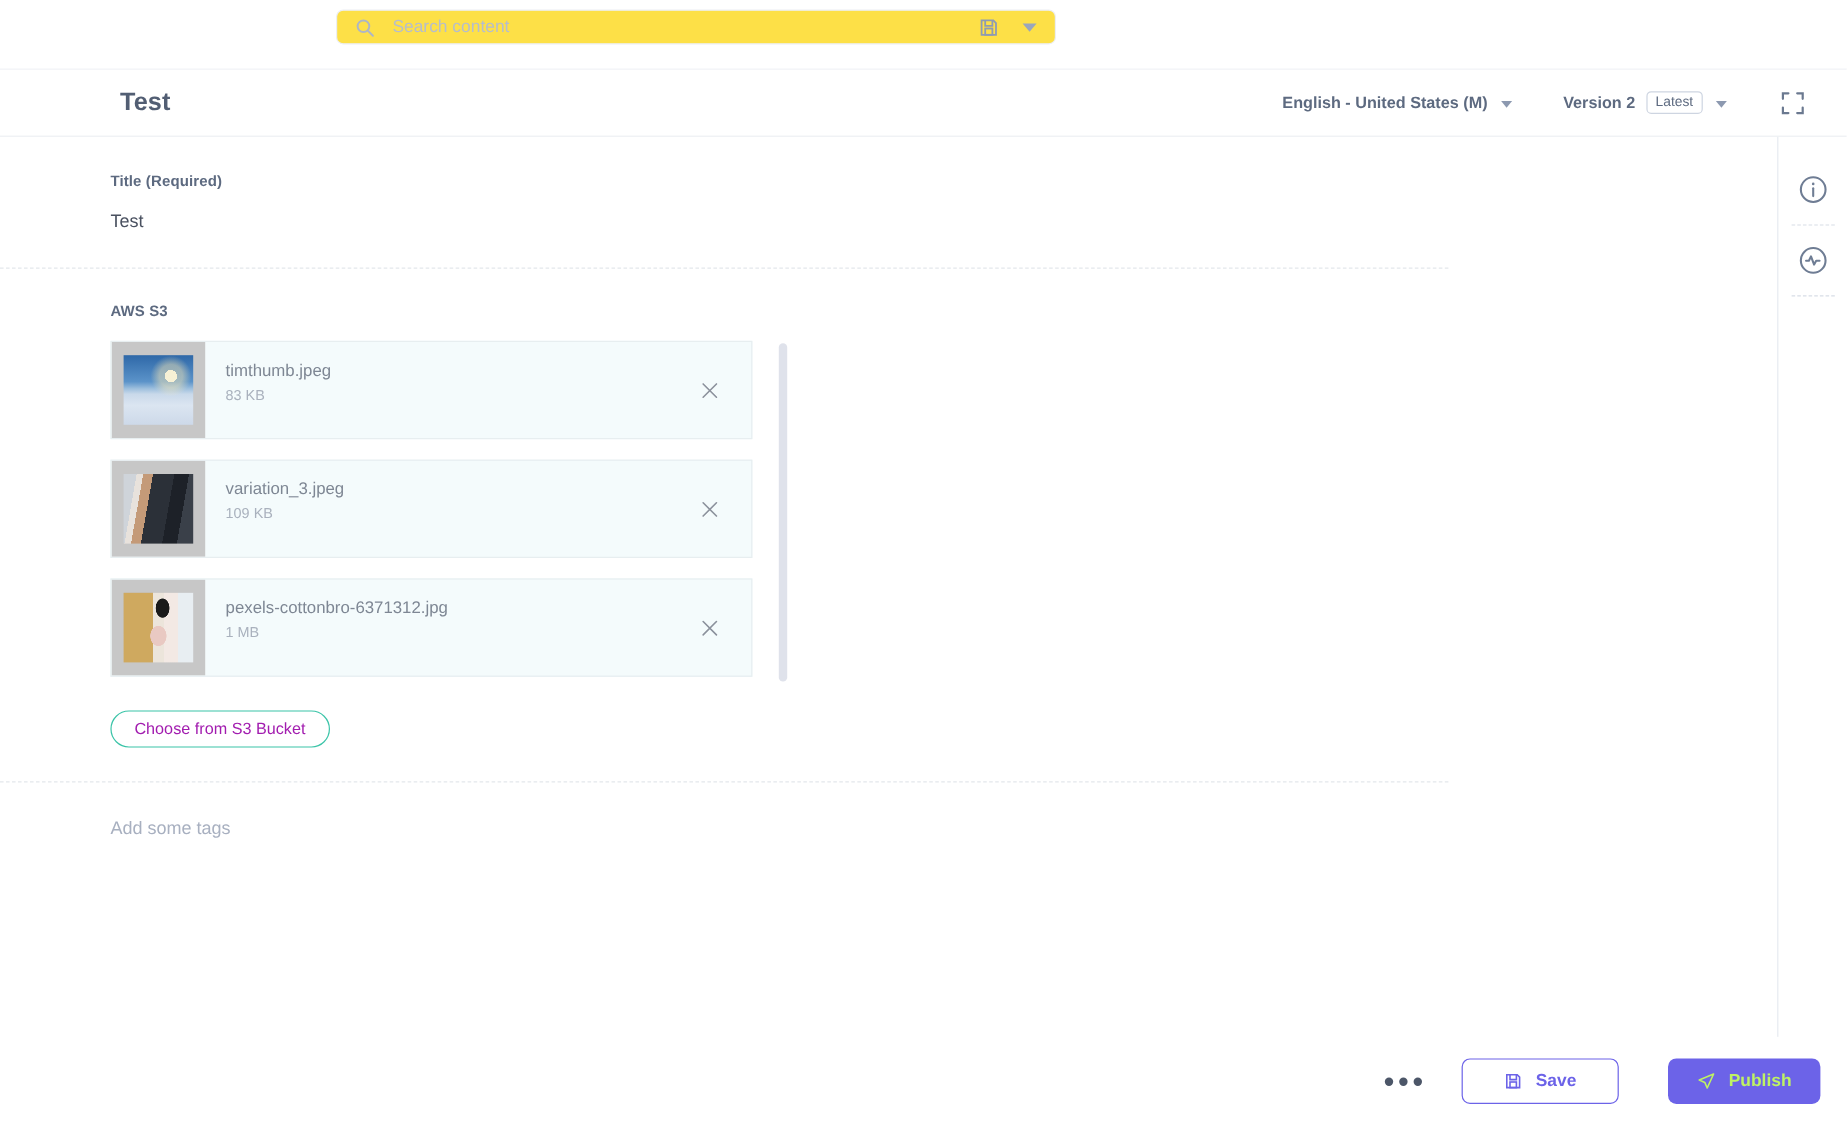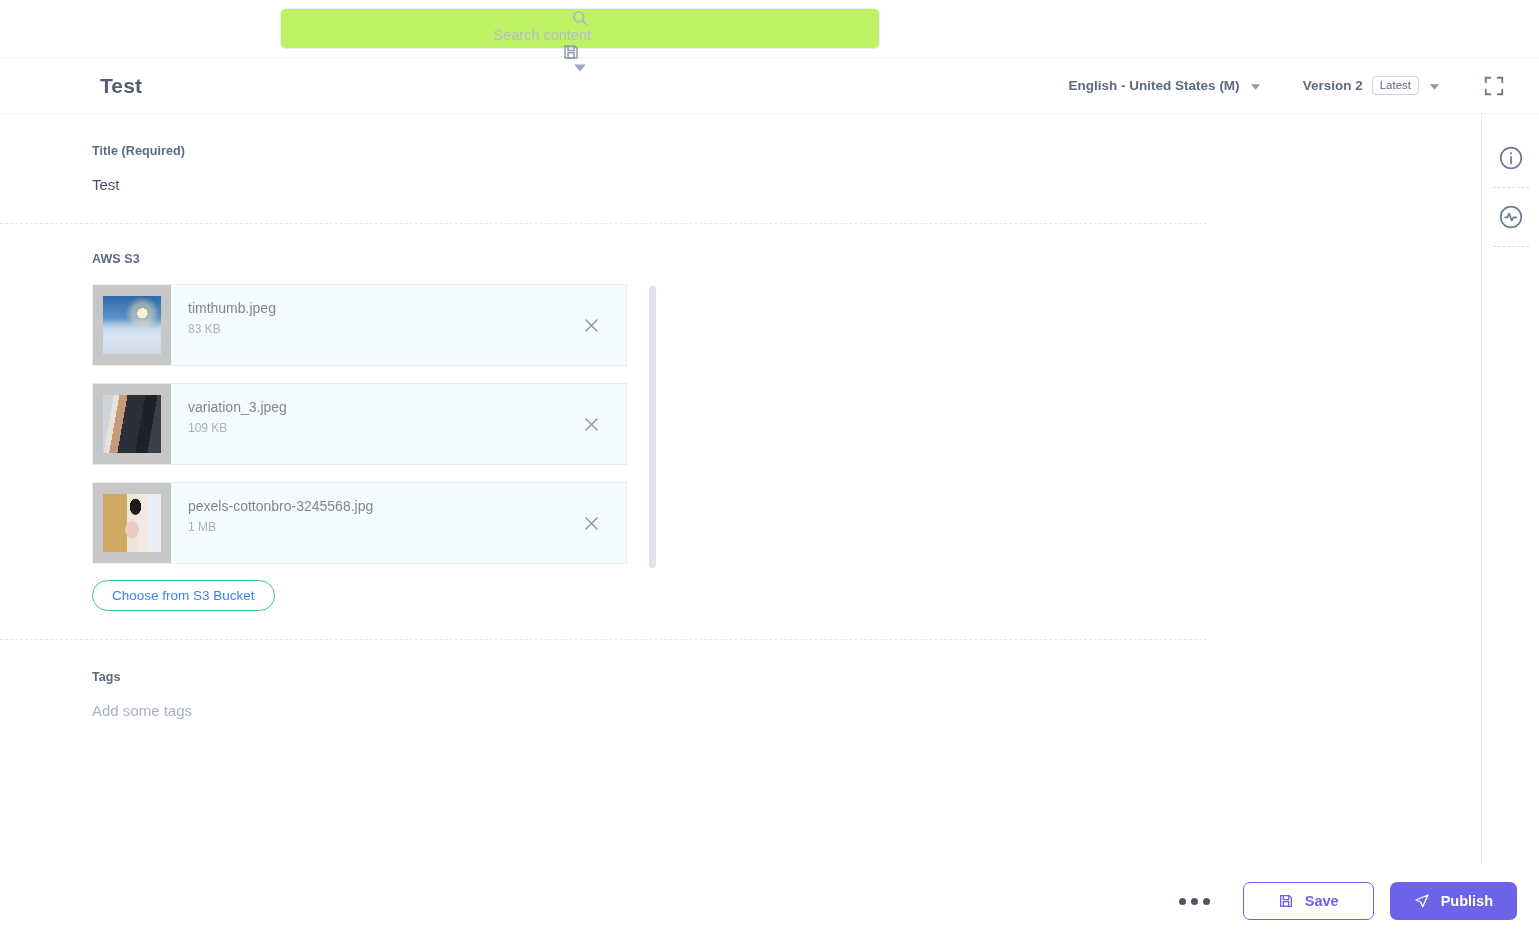--- a/index.html
+++ b/index.html
@@ -15,28 +15,27 @@
     height: 57px;
     display: flex;
     align-items: flex-start;
     justify-content: flex-start;
     background: #ffffff;
     position: relative;
   }
   .search-wrap {
     position: absolute;
     left: 280px; top: 8px;
-    width: 600px; height: 41px;
+    width: 600px; height: 29px;
     border: 1px solid #eceef3;
     border-radius: 6px;
-    background: #bef264;
+    background: #fde047;
     display: flex;
     align-items: center;
     padding: 0 14px 0 14px;
-    flex-direction: column;
   }
   .search-icon { width: 18px; height: 18px; flex: 0 0 18px; color: #aeb6c6; }
   .search-input {
     flex: 1 1 auto;
     border: none; outline: none;
     font-size: 14.5px;
     color: #6b7280;
     margin-left: 14px;
     background: transparent;
     font-family: "Liberation Sans", sans-serif;
@@ -189,28 +188,28 @@
   }
   .x-icon { width: 19px; height: 19px; color: #8b919c; }
   .s3-scrollbar {
     position: absolute;
     top: 2px; left: 557px;
     width: 7px; height: 282px;
     background: #dfe2eb;
     border-radius: 4px;
   }
   .s3-choose-btn {
-    margin-top: 16px;
+    margin-top: 28px;
     display: inline-flex;
     align-items: center; justify-content: center;
     height: 31px;
     padding: 0 19px;
     border: 1px solid #3bc4a8;
     border-radius: 16px;
-    color: #3b82f6;
+    color: #a21caf;
     font-size: 13.5px;
     background: #fff;
     cursor: pointer;
     font-family: "Liberation Sans", sans-serif;
   }
 
   
   .right-rail {
     width: 58px;
     border-left: 1px solid #e7eaf0;
@@ -262,24 +261,25 @@
     margin-right: 16px;
     font-family: "Liberation Sans", sans-serif;
   }
   .btn-publish {
     display: inline-flex; align-items: center; justify-content: center;
     gap: 11px;
     height: 38px; padding: 0 24px;
     border: none;
     border-radius: 7px;
     background: #6c63e8;
-    color: #ffffff;
+    color: #bef264;
     font-size: 14.5px; font-weight: bold;
     cursor: pointer;
     font-family: "Liberation Sans", sans-serif;
+    margin-left: 25px;
   }
   .btn-icon { width: 16px; height: 16px; }
 </style>
 </head>
 <body>
 
 <div class="searchbar-row">
   <div class="search-wrap">
     <span class="search-icon">
       <svg viewBox="0 0 24 24" fill="none" stroke="currentColor" stroke-width="2.2" stroke-linecap="round">
@@ -381,39 +381,38 @@
                     <line x1="5" y1="5" x2="19" y2="19"></line>
                     <line x1="19" y1="5" x2="5" y2="19"></line>
                   </svg></span>
               </div>
             </div>
             <div class="s3-row">
               <div class="s3-thumb">
                 <div class="s3-thumb-img thumb-pexels"></div>
               </div>
               <div class="s3-meta">
-                <div class="s3-name">pexels-cottonbro-3245568.jpg</div>
+                <div class="s3-name">pexels-cottonbro-6371312.jpg</div>
                 <div class="s3-size">1 MB</div>
               </div>
               <div class="s3-remove">
                 <span class="x-icon"><svg viewBox="0 0 24 24" fill="none" stroke="currentColor" stroke-width="1.7" stroke-linecap="round">
                     <line x1="5" y1="5" x2="19" y2="19"></line>
                     <line x1="19" y1="5" x2="5" y2="19"></line>
                   </svg></span>
               </div>
             </div>
           </div>
         <div class="s3-scrollbar"></div>
       </div>
 
       <button class="s3-choose-btn">Choose from S3 Bucket</button>
     </div>
 
     <div class="field no-border">
-      <div class="field-label">Tags</div>
       <div class="field-placeholder">Add some tags</div>
     </div>
 
   </div>
 
   <div class="right-rail">
     <div class="rail-btn">
       <span class="rail-icon">
         <svg viewBox="0 0 24 24" fill="none" stroke="currentColor" stroke-width="1.6">
           <circle cx="12" cy="12" r="9.5"></circle>

